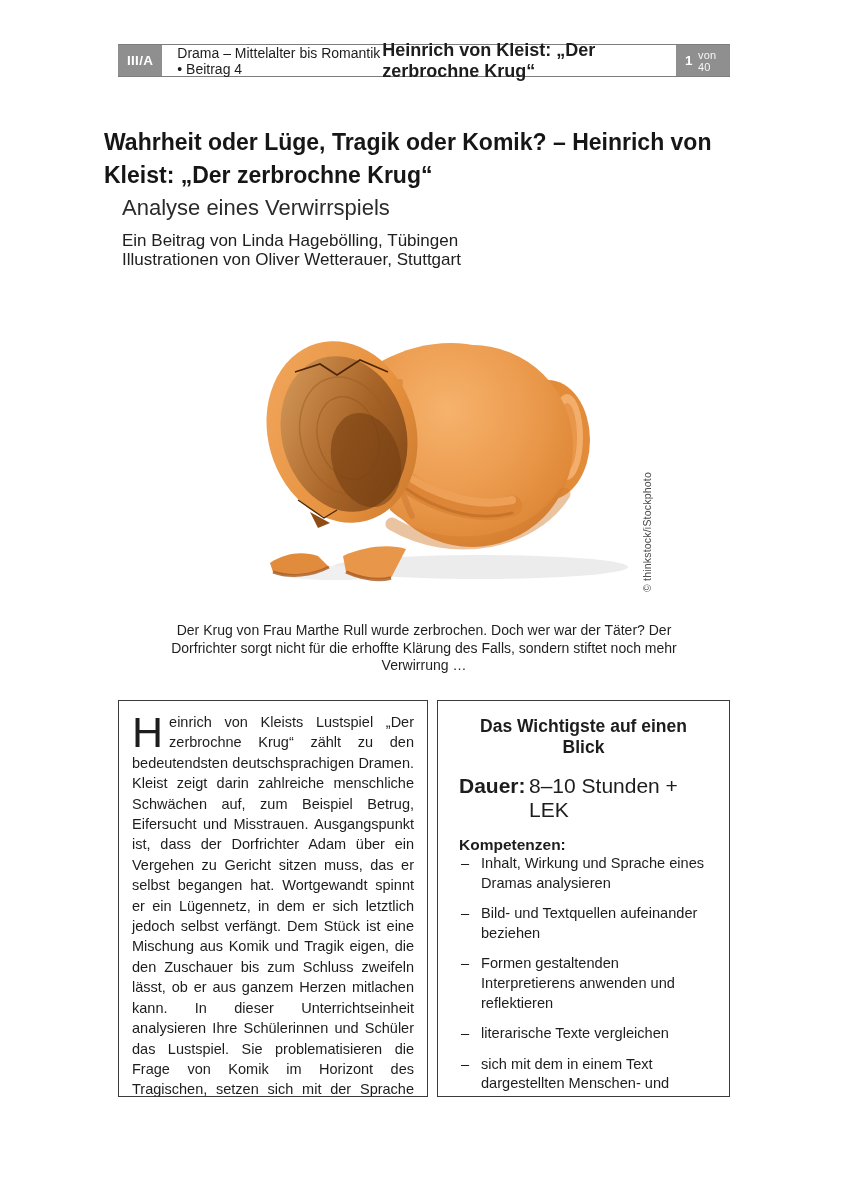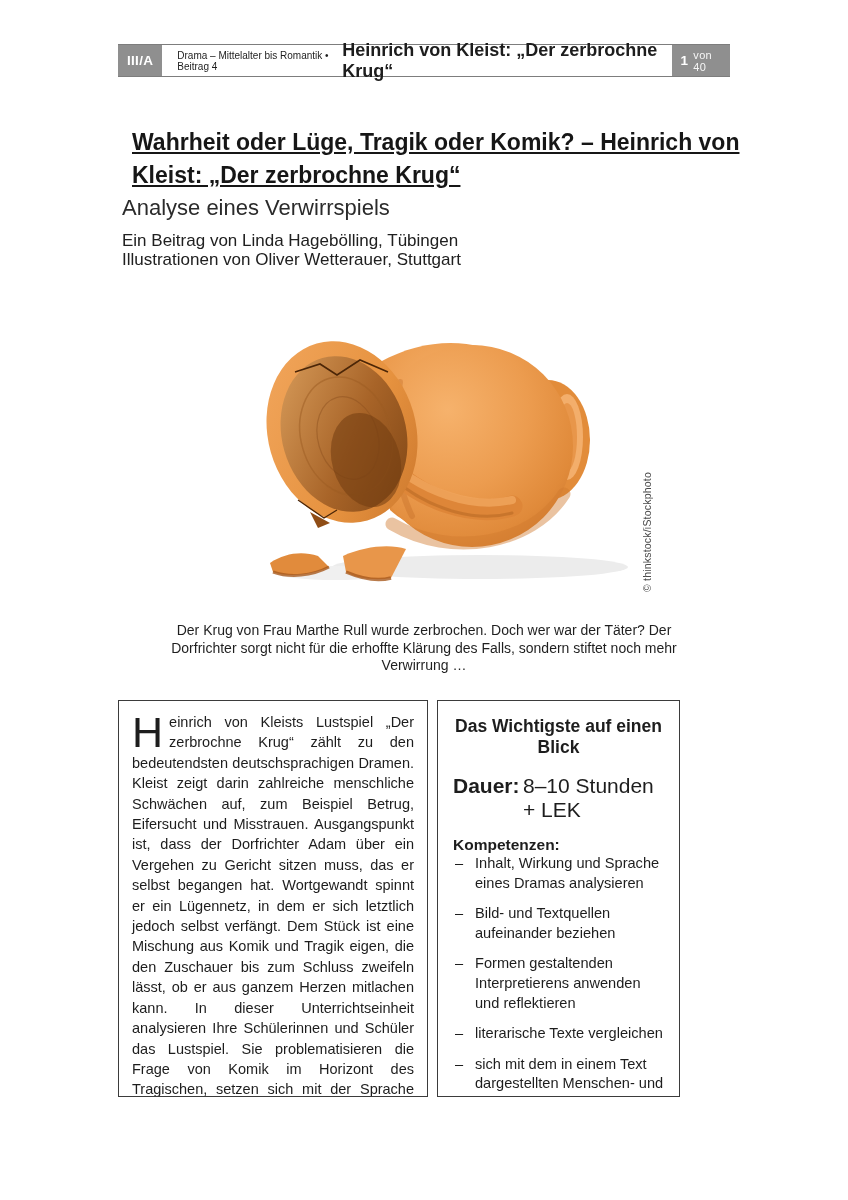--- a/index.html
+++ b/index.html
@@ -13,27 +13,27 @@
     border-top:1px solid #7d7d7d;border-bottom:1px solid #7d7d7d;
     display:flex;align-items:stretch;box-sizing:border-box;
   }
   .badge{
     background:#8f8f8f;color:#ffffff;display:flex;align-items:center;
     padding:4px 9px;font-weight:bold;font-size:13.5px;letter-spacing:.3px;
   }
   .badge-right{font-weight:normal;}
   .badge-right .pgnum{font-weight:bold;font-size:13.5px;}
   .badge-right .pgtotal{font-size:11px;margin-left:5px;opacity:.92;}
-  .header-series{display:flex;align-items:center;font-size:10px;margin-left:15px;}
+  .header-series{display:flex;align-items:center;font-size:14px;margin-left:15px;}
   .header-spacer{flex:1;}
   .header-work{display:flex;align-items:center;font-size:18px;margin-right:14px;font-weight:bold;}
   
   .title{
-    position:absolute;left:132px;top:126px;width:616px;
-    font-size:23px;line-height:33px;font-weight:bold;color:#161616;text-decoration:underline;
+    position:absolute;left:104px;top:126px;width:616px;
+    font-size:23px;line-height:33px;font-weight:bold;color:#161616;
   }
   .subtitle{
     position:absolute;left:122px;top:193px;width:616px;
     font-size:22px;line-height:30px;font-weight:normal;color:#2b2b2b;
   }
   .byline{
     position:absolute;left:122px;top:231px;width:616px;
     font-size:17px;line-height:19px;color:#202020;
   }
   
@@ -53,21 +53,21 @@
     border:1.5px solid #3b3b3b;background:#fff;
   }
   .intro-box{left:118px;width:310px;padding:11px 13px;overflow:hidden;}
   .intro-text{
     font-size:14.5px;line-height:20.4px;text-align:justify;color:#1d1d1d;
     hyphens:auto;
   }
   .drop-cap{
     float:left;font-size:43px;line-height:35px;padding:3px 6px 0 0;color:#1d1d1d;
   }
-  .overview-box{left:437px;width:243px;padding:13px 15px;overflow:hidden;}
+  .overview-box{left:437px;width:293px;padding:13px 21px;overflow:hidden;}
   .ov-heading{font-size:17.5px;font-weight:bold;text-align:center;margin:2px 0 16px 0;}
   .ov-row{display:flex;font-size:21px;margin-bottom:14px;}
   .ov-label{font-weight:bold;width:70px;flex:none;}
   .ov-sublabel{font-size:15.5px;font-weight:bold;}
   .comp-list{margin:0;padding:0;list-style:none;}
   .comp-item{
     position:relative;padding-left:22px;font-size:14.6px;line-height:19.6px;
     margin-bottom:11px;color:#1d1d1d;
   }
   .comp-item::before{content:"–";position:absolute;left:2px;top:0;}

